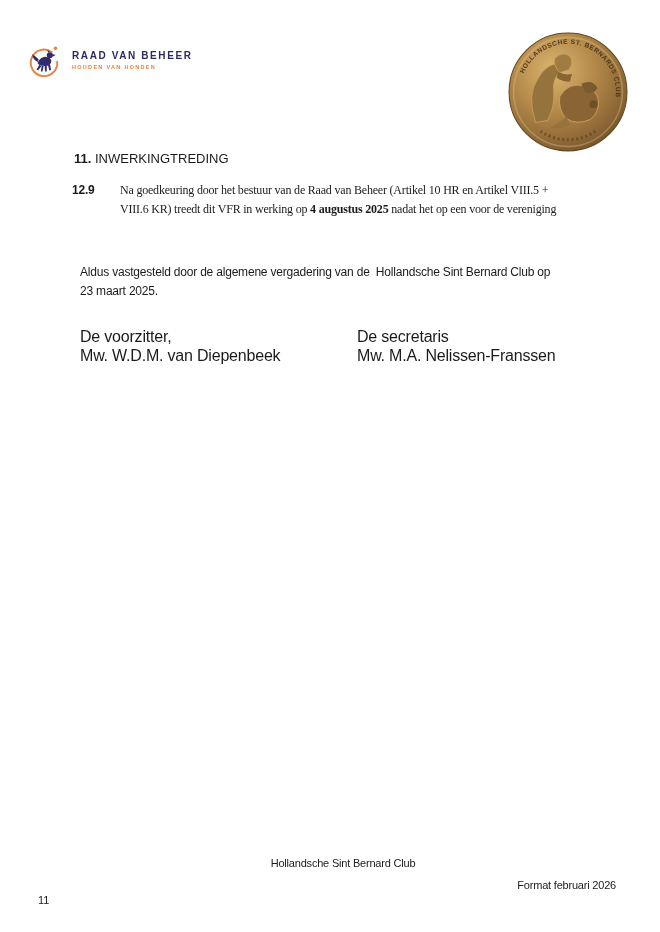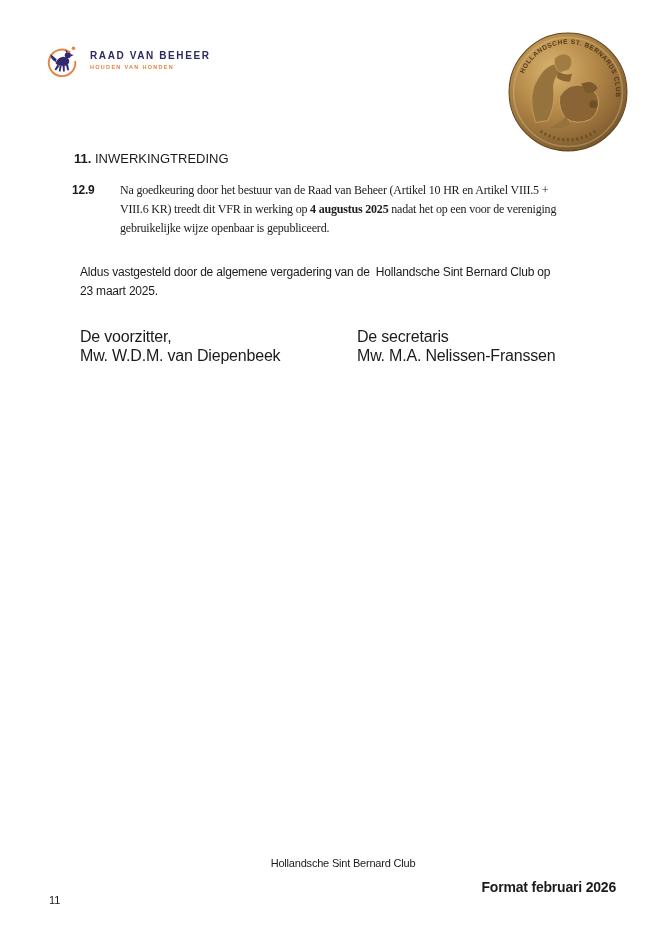--- a/index.html
+++ b/index.html
@@ -6,21 +6,21 @@
   .page{
     position:relative;
     width:660px;height:932px;
     background:#ffffff;
     font-family:"Liberation Sans",sans-serif;
     color:#1b1b1b;
     overflow:hidden;
   }
   .pre{white-space:pre;}
   
-  .logo{position:absolute;left:46px;top:42px;display:flex;align-items:flex-start;}
+  .logo{position:absolute;left:28px;top:42px;display:flex;align-items:flex-start;}
   .logo-icon{width:36px;height:38px;flex:0 0 auto;}
   .logo-text{margin-left:8px;padding-top:8px;}
   .logo-title{
     font-weight:bold;font-size:10px;letter-spacing:1.6px;
     color:#2d2a63;white-space:pre;
   }
   .logo-subtitle{
     font-weight:bold;font-size:5.5px;letter-spacing:1.3px;
     color:#e8823f;margin-top:3px;white-space:pre;
   }
@@ -31,22 +31,22 @@
   .heading b{font-weight:bold;}
   .clause{position:absolute;left:72px;top:181px;display:flex;font-size:12px;line-height:19px;letter-spacing:-0.2px;}
   .clause-number{font-weight:bold;width:48px;flex:0 0 auto;}
   .clause-text{width:530px;font-family:Liberation Serif, serif;}
   .adoption{position:absolute;left:80px;top:263px;font-size:12px;line-height:19px;letter-spacing:-0.2px;}
   .signatures{position:absolute;left:80px;top:327px;display:flex;font-size:16px;line-height:19px;letter-spacing:-0.2px;}
   .sig-col-left{width:277px;flex:0 0 auto;}
   .sig-col-right{}
   
   .footer-club{position:absolute;left:0;top:857px;width:686px;text-align:center;font-size:11px;letter-spacing:-0.2px;}
-  .footer-format{position:absolute;right:44px;top:879px;font-size:14px;letter-spacing:-0.2px;font-weight:bold;}
-  .page-number{position:absolute;left:38px;top:894px;font-size:11px;margin-left:11px;}
+  .footer-format{position:absolute;right:44px;top:879px;font-size:11px;letter-spacing:-0.2px;}
+  .page-number{position:absolute;left:38px;top:894px;font-size:11px;}
 </style>
 </head>
 <body>
 
 <div class="page">
 
   <div class="logo">
     <svg class="logo-icon" viewBox="0 0 38 40">
 
       <path d="M25 10.5 A14 14 0 1 0 30.9 20.8" fill="none" stroke="#e8823f" stroke-width="2" stroke-linecap="round"></path>
@@ -105,21 +105,20 @@
 
   <div class="heading">
     <b>11.</b><span class="pre"> INWERKINGTREDING</span>
   </div>
 
   <div class="clause">
     <div class="clause-number">12.9</div>
     <div class="clause-text">
       <div class="pre">Na goedkeuring door het bestuur van de Raad van Beheer (Artikel 10 HR en Artikel VIII.5 +</div>
       <div class="pre"><span>VIII.6 KR) treedt dit VFR in werking op </span><b>4 augustus 2025</b><span> nadat het op een voor de vereniging</span></div>
-      <div class="pre">gebruikelijke wijze openbaar is gepubliceerd.</div>
     </div>
   </div>
 
   <div class="adoption">
     <div class="pre">Aldus vastgesteld door de algemene vergadering van de  Hollandsche Sint Bernard Club op</div>
     <div class="pre">23 maart 2025.</div>
   </div>
 
   <div class="signatures">
     <div class="sig-col-left">

